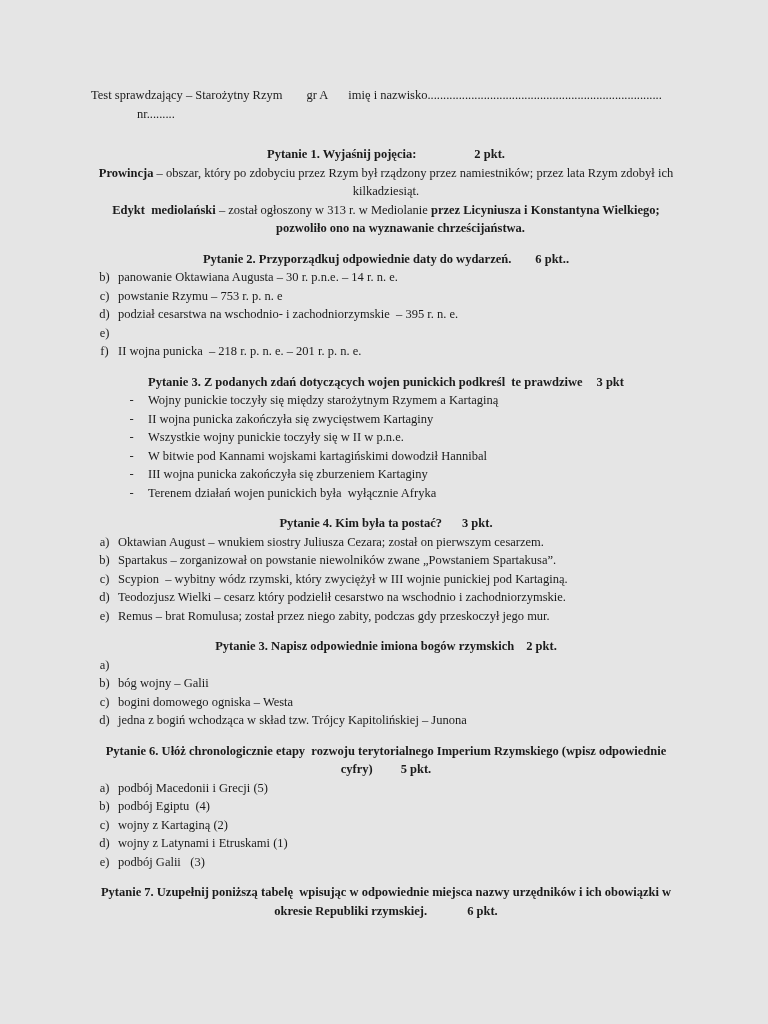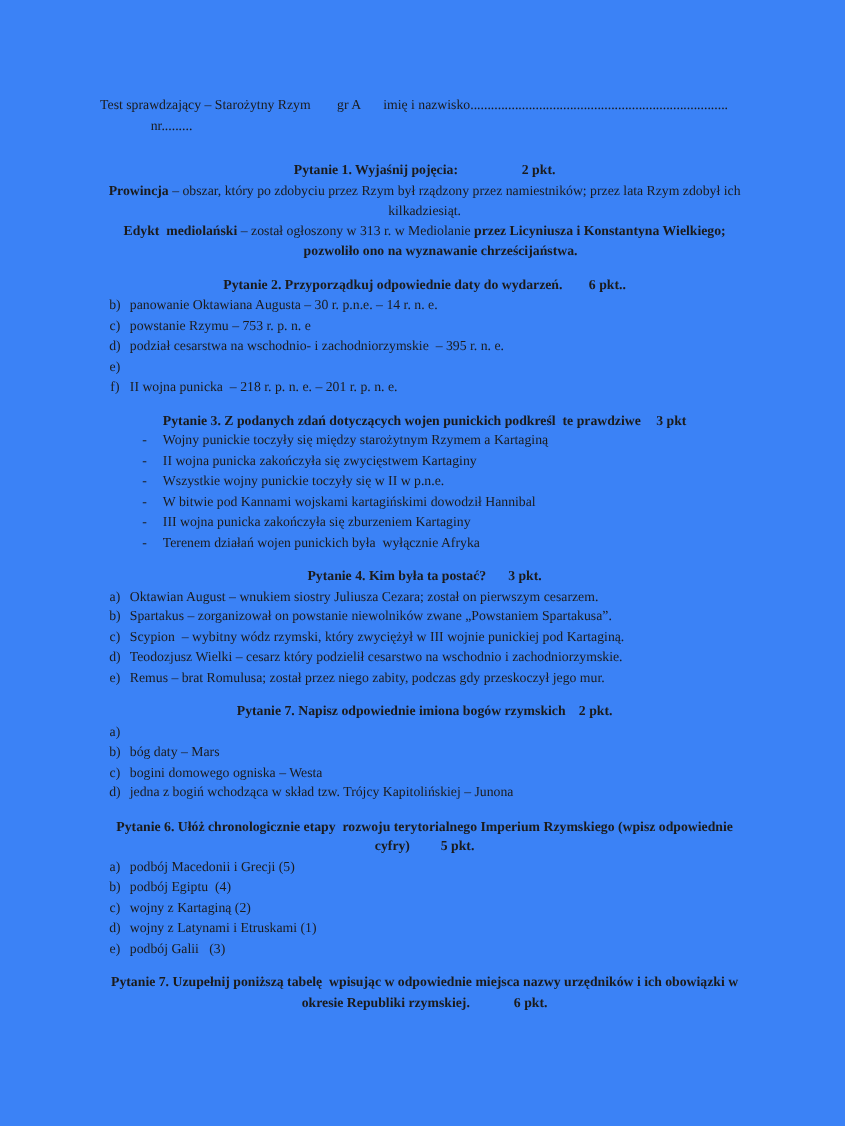--- a/index.html
+++ b/index.html
@@ -1,19 +1,19 @@
 <!DOCTYPE html>
 <html lang="pl"><head>
 <meta charset="utf-8">
 <style>
   html,body{margin:0;padding:0;background:#ffffff;}
   .page{
     position:relative;
     width:768px;height:1024px;
-    background:#3b82f6;
+    background:#e5e5e5;
     overflow:hidden;
     font-family:"Liberation Serif","DejaVu Serif",serif;
     color:#1b1b1b;
     font-size:12.5px;
     line-height:18.5px;
   }
   .content{position:absolute;left:91px;top:86px;width:590px;}
   .header{margin-bottom:22px;}
   .hdr-row{display:flex;white-space:nowrap;overflow:hidden;}
   .hdr-group{margin-left:24px;}
@@ -119,27 +119,27 @@
           <div class="row">
             <span class="marker">d)</span>
             <span class="itext">Teodozjusz Wielki – cesarz który podzielił cesarstwo na wschodnio i zachodniorzymskie.</span>
           </div>
           <div class="row">
             <span class="marker">e)</span>
             <span class="itext">Remus – brat Romulusa; został przez niego zabity, podczas gdy przeskoczył jego mur.</span>
           </div>
         </section>
         <section class="question">
-          <div class="q-heading"><span>Pytanie 7. Napisz odpowiednie imiona bogów rzymskich</span><span class="pts" style="margin-left: 12px;">2 pkt.</span></div>
+          <div class="q-heading"><span>Pytanie 3. Napisz odpowiednie imiona bogów rzymskich</span><span class="pts" style="margin-left: 12px;">2 pkt.</span></div>
           <div class="row">
             <span class="marker">a)</span>
           </div>
           <div class="row">
             <span class="marker">b)</span>
-            <span class="itext">bóg daty – Mars</span>
+            <span class="itext">bóg wojny – Galii</span>
           </div>
           <div class="row">
             <span class="marker">c)</span>
             <span class="itext">bogini domowego ogniska – Westa</span>
           </div>
           <div class="row">
             <span class="marker">d)</span>
             <span class="itext">jedna z bogiń wchodząca w skład tzw. Trójcy Kapitolińskiej – Junona</span>
           </div>
         </section>

